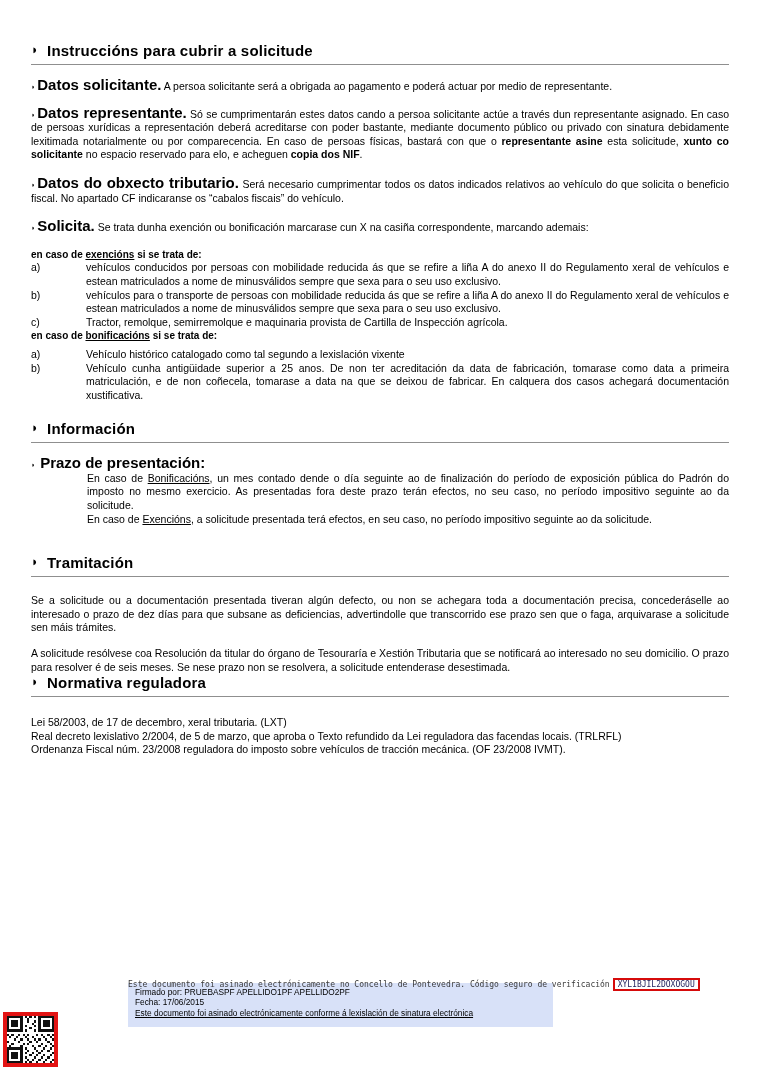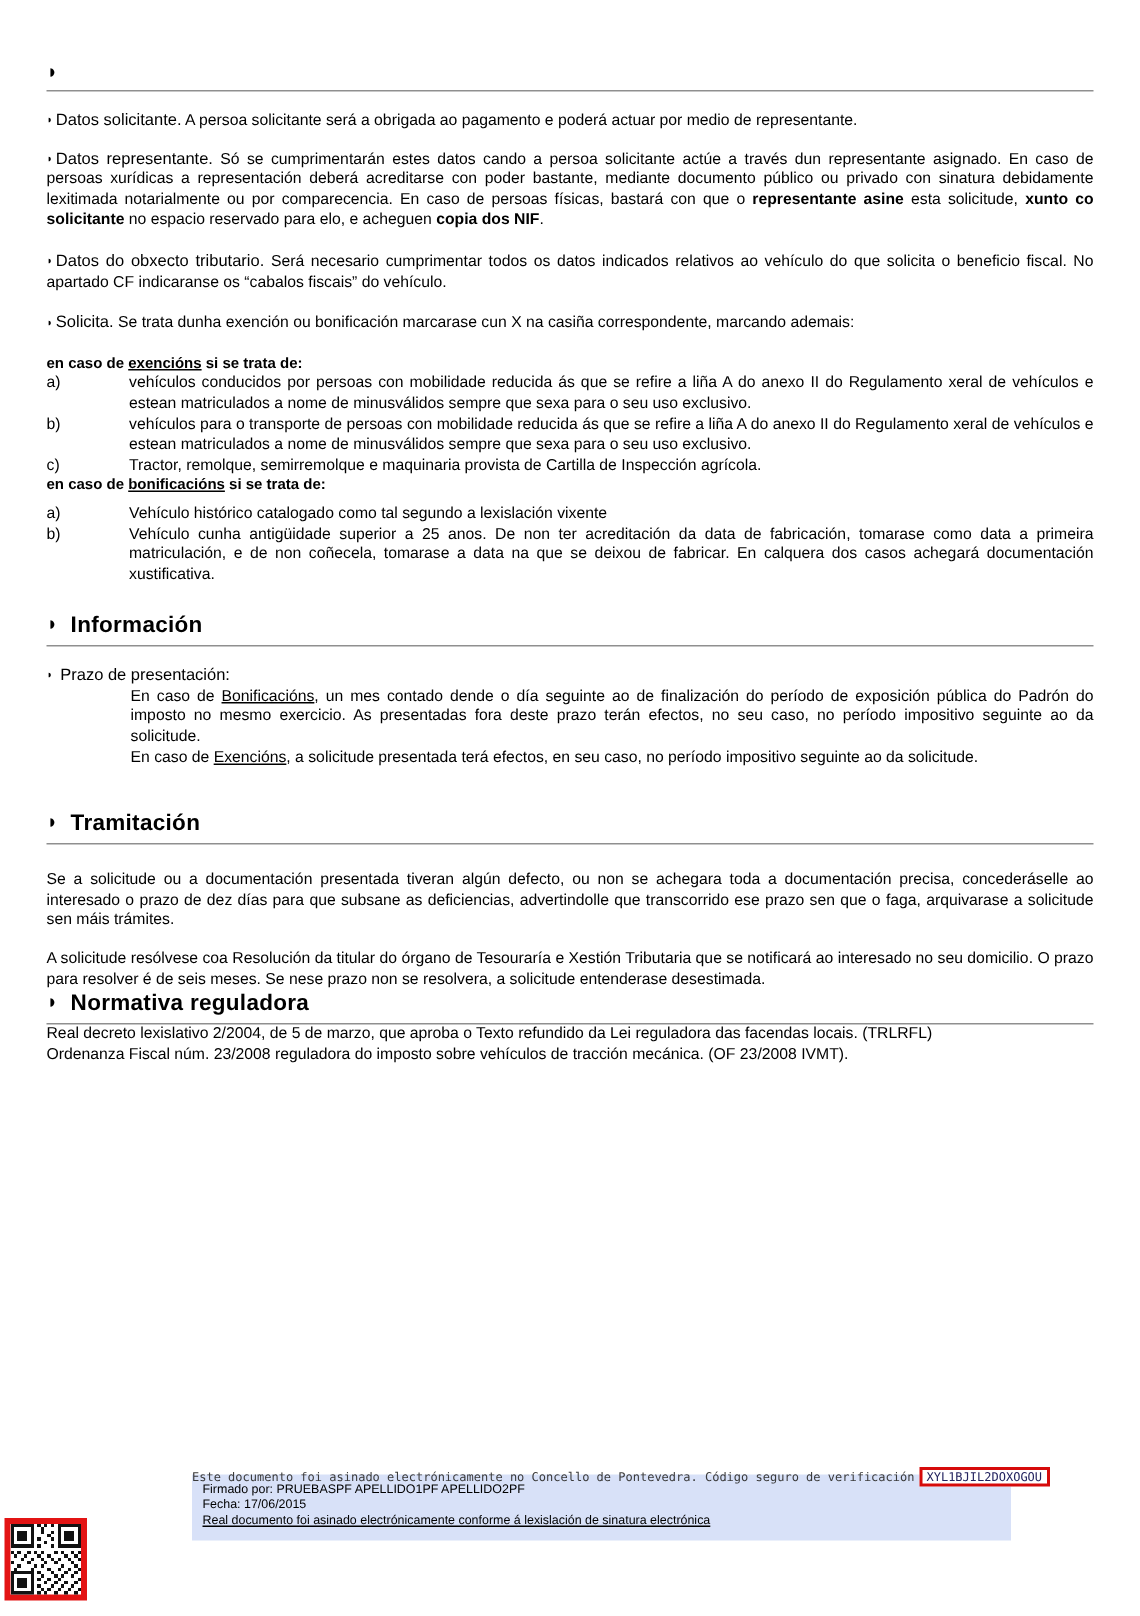--- a/index.html
+++ b/index.html
@@ -17,21 +17,21 @@
     display:flex; align-items:center; gap:8px;
     font-size:15px; font-weight:bold; letter-spacing:0.2px;
   }
   .sec-bullet { font-size:13px; line-height:1; transform:translateY(-1px); }
   .sec-rule { border:none; border-top:1px solid #8f8f8f; margin-top:5px; }
 
   .para {
     font-size:10.5px; line-height:13.6px; text-align:justify;
   }
   .bul { font-size:7px; vertical-align:1px; margin-right:2px; }
-  .blbl { font-weight:normal; font-size:11px; }
+  .blbl { font-weight:bold; font-size:15px; }
   .b { font-weight:bold; }
   .u { text-decoration:underline; }
 
   .mb12 { margin-bottom:12px; }
   .mb14 { margin-bottom:14px; }
   .mb13 { margin-bottom:13px; }
 
   .list-head { font-size:10px; line-height:13.6px; font-weight:bold; }
   .hl { display:flex; font-size:10.5px; line-height:13.6px; }
   .hl .lbl { flex:0 0 55px; }
@@ -41,21 +41,21 @@
 
   .sp18 { margin-top:18px; }
   .sp28 { margin-top:28px; }
   .sp16 { }
   .gap-after-rule { margin-top:13px; }
   .gap17 { margin-top:17px; }
   .gap19 { margin-top:19px; }
 
   
   .sig-box {
-    position:absolute; left:128px; top:983px; width:546px; height:44px;
+    position:absolute; left:128px; top:983px; width:425px; height:44px;
     background:#d8e1f8; padding:4px 8px 0 7px;
     font-size:8.3px; line-height:10.4px; color:#000;
   }
   .qr-frame {
     position:absolute; left:3px; top:1012px; width:55px; height:55px;
     background:#e31414; padding:4px;
   }
   .qr-inner { width:100%; height:100%; background:#fff; }
   .qr-inner svg { display:block; width:100%; height:100%; shape-rendering:crispEdges; }
 
@@ -73,20 +73,21 @@
   }
 </style>
 </head>
 <body>
 
 <div class="content">
 
   <div class="sec">
     <div class="sec-title">
       <span class="sec-bullet">◗</span>
+      <span>Instruccións para cubrir a solicitude</span>
     </div>
     <hr class="sec-rule">
   </div>
 
   <p class="para gap-after-rule mb12">
     <span class="bul">◗</span><span class="blbl">Datos solicitante.</span><span> A persoa solicitante será a obrigada ao pagamento e poderá actuar por medio de representante.</span>
   </p>
 
   <p class="para mb14">
     <span class="bul">◗</span><span class="blbl">Datos representante.</span><span> Só se cumprimentarán estes datos cando a persoa solicitante actúe a través dun representante asignado. En caso de persoas xurídicas a representación deberá acreditarse con poder bastante, mediante documento público ou privado con sinatura debidamente lexitimada notarialmente ou por comparecencia. En caso de persoas físicas, bastará con que o </span><span class="b">representante asine</span><span> esta solicitude, </span><span class="b">xunto co solicitante</span><span> no espacio reservado para elo, e acheguen </span><span class="b">copia dos NIF</span><span>.</span>
@@ -156,29 +157,30 @@
   <p class="para gap17 mb12">Se a solicitude ou a documentación presentada tiveran algún defecto, ou non se achegara toda a documentación precisa, concederáselle ao interesado o prazo de dez días para que subsane as deficiencias, advertindolle que transcorrido ese prazo sen que o faga, arquivarase a solicitude sen máis trámites.</p>
   <p class="para">A solicitude resólvese coa Resolución da titular do órgano de Tesouraría e Xestión Tributaria que se notificará ao interesado no seu domicilio. O prazo para resolver é de seis meses. Se nese prazo non se resolvera, a solicitude entenderase desestimada.</p>
 
   <div class="sec sp16">
     <div class="sec-title">
       <span class="sec-bullet">◗</span>
       <span>Normativa reguladora</span>
     </div>
     <hr class="sec-rule">
   </div>
+  <div class="para gap19">Lei 58/2003, de 17 de decembro, xeral tributaria. (LXT)</div>
   <div class="para">Real decreto lexislativo 2/2004, de 5 de marzo, que aproba o Texto refundido da Lei reguladora das facendas locais. (TRLRFL)</div>
   <div class="para">Ordenanza Fiscal núm. 23/2008 reguladora do imposto sobre vehículos de tracción mecánica. (OF 23/2008 IVMT).</div>
 
 </div>
 
 <div class="sig-box">
   <div>Firmado por: PRUEBASPF APELLIDO1PF APELLIDO2PF</div>
   <div>Fecha: 17/06/2015</div>
-  <div class="u">Real documento foi asinado electrónicamente conforme á lexislación de sinatura electrónica</div>
+  <div class="u">Este documento foi asinado electrónicamente conforme á lexislación de sinatura electrónica</div>
 </div>
 
 <div class="qr-frame">
   <div class="qr-inner">
     <svg viewBox="0 0 21 21" xmlns="http://www.w3.org/2000/svg">
       <g fill="#111">
         <rect x="0" y="0" width="7" height="7"></rect>
         <rect x="14" y="0" width="7" height="7"></rect>
         <rect x="0" y="14" width="7" height="7"></rect>
       </g>

